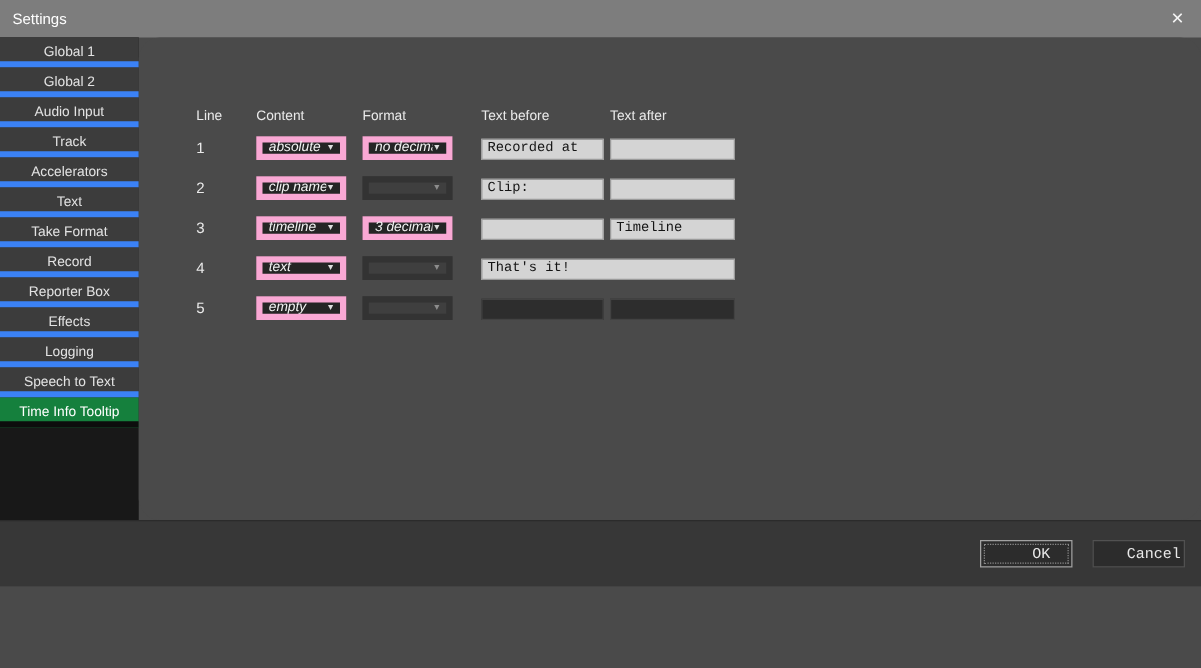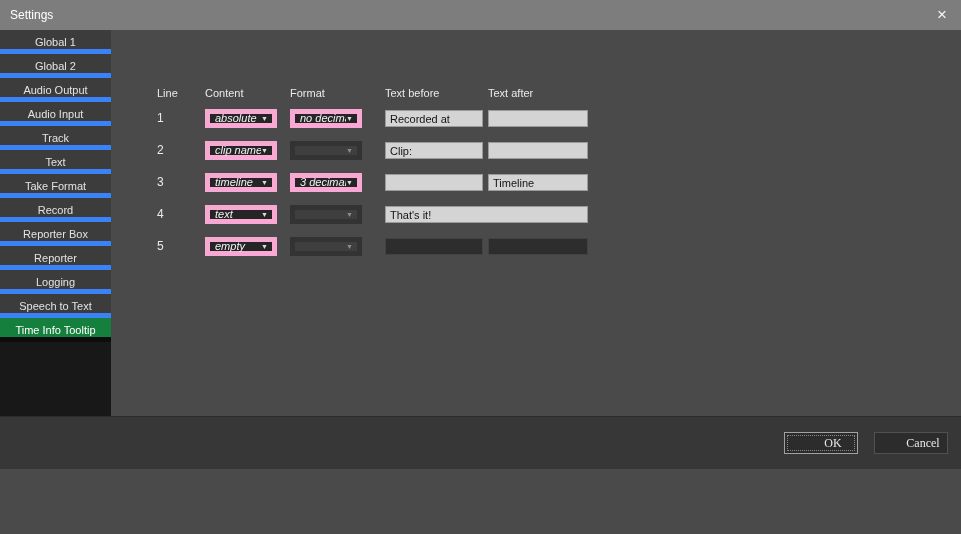--- a/index.html
+++ b/index.html
@@ -30,55 +30,55 @@
   .line-num { color:#eaeaea; font-size:12px; }
 
   .dropdown { width:72px; height:19px; background:#252525; border:5px solid #f9a8d4;
               display:flex; align-items:center; color:#f2f2f2; font-size:11px; cursor:pointer;font-style:italic; }
   .dropdown .dd-label { flex:1; padding-left:5px; white-space:nowrap; overflow:hidden; }
   .dropdown .dd-arrow { font-size:7px; padding-right:4px; color:#dddddd; }
   .dropdown.off { background:#3f3f3f; border-color:#333333; cursor:default; }
   .dropdown.off .dd-arrow { color:#8d8d8d; }
 
   .txt { width:98px; height:17px; background:#d4d4d4; border:1px solid #9b9b9b;
-         font-size:11px; color:#141414; padding:0 4px; font-family:Liberation Sans, sans-serif; }
+         font-size:11px; color:#141414; padding:0 4px; font-family:Liberation Mono, monospace; }
   .txt.after { width:100px; }
   .txt.wide { width:203px; }
   .txt.off { background:#2d2d2d; border:1px solid #424242; color:#888888; }
   .span2 { grid-column:4 / span 2; }
 
   
   .footer { position:absolute; left:0; right:0; bottom:0; height:53px; background:#373737;
             border-top:1px solid #2b2b2b; display:flex; align-items:center;
             justify-content:flex-end; gap:16px; padding-right:13px; }
   .btn { width:74px; height:22px; background:#2c2c2c; color:#e9e9e9; border:1px solid #515151;
-         font-size:12px; font-family:Liberation Serif, serif; cursor:pointer;padding-left:24px; }
+         font-size:12px; font-family:Liberation Mono, monospace; cursor:pointer;padding-left:24px; }
   .btn.ok { border:1px solid #a2a2a2; outline:1px dotted #8a8a8a; outline-offset:-4px; }
 </style>
 </head>
 <body>
 
 <div class="window">
 
   <div class="titlebar">
     <span class="title">Settings</span>
     <span class="close">×</span>
   </div>
 
   <div class="sidebar">
     <div class="side-item">Global 1</div>
     <div class="side-item">Global 2</div>
-    <div class="side-item">Audio Output</div>
     <div class="side-item">Audio Input</div>
     <div class="side-item">Track</div>
+    <div class="side-item">Accelerators</div>
     <div class="side-item">Text</div>
     <div class="side-item">Take Format</div>
     <div class="side-item">Record</div>
     <div class="side-item">Reporter Box</div>
-    <div class="side-item">Reporter</div>
+    <div class="side-item">Effects</div>
     <div class="side-item">Logging</div>
     <div class="side-item">Speech to Text</div>
     <div class="side-item selected">Time Info Tooltip</div>
   </div>
 
   <div class="main">
     <div class="grid">
 
       <div class="hdr">Line</div>
       <div class="hdr">Content</div>

